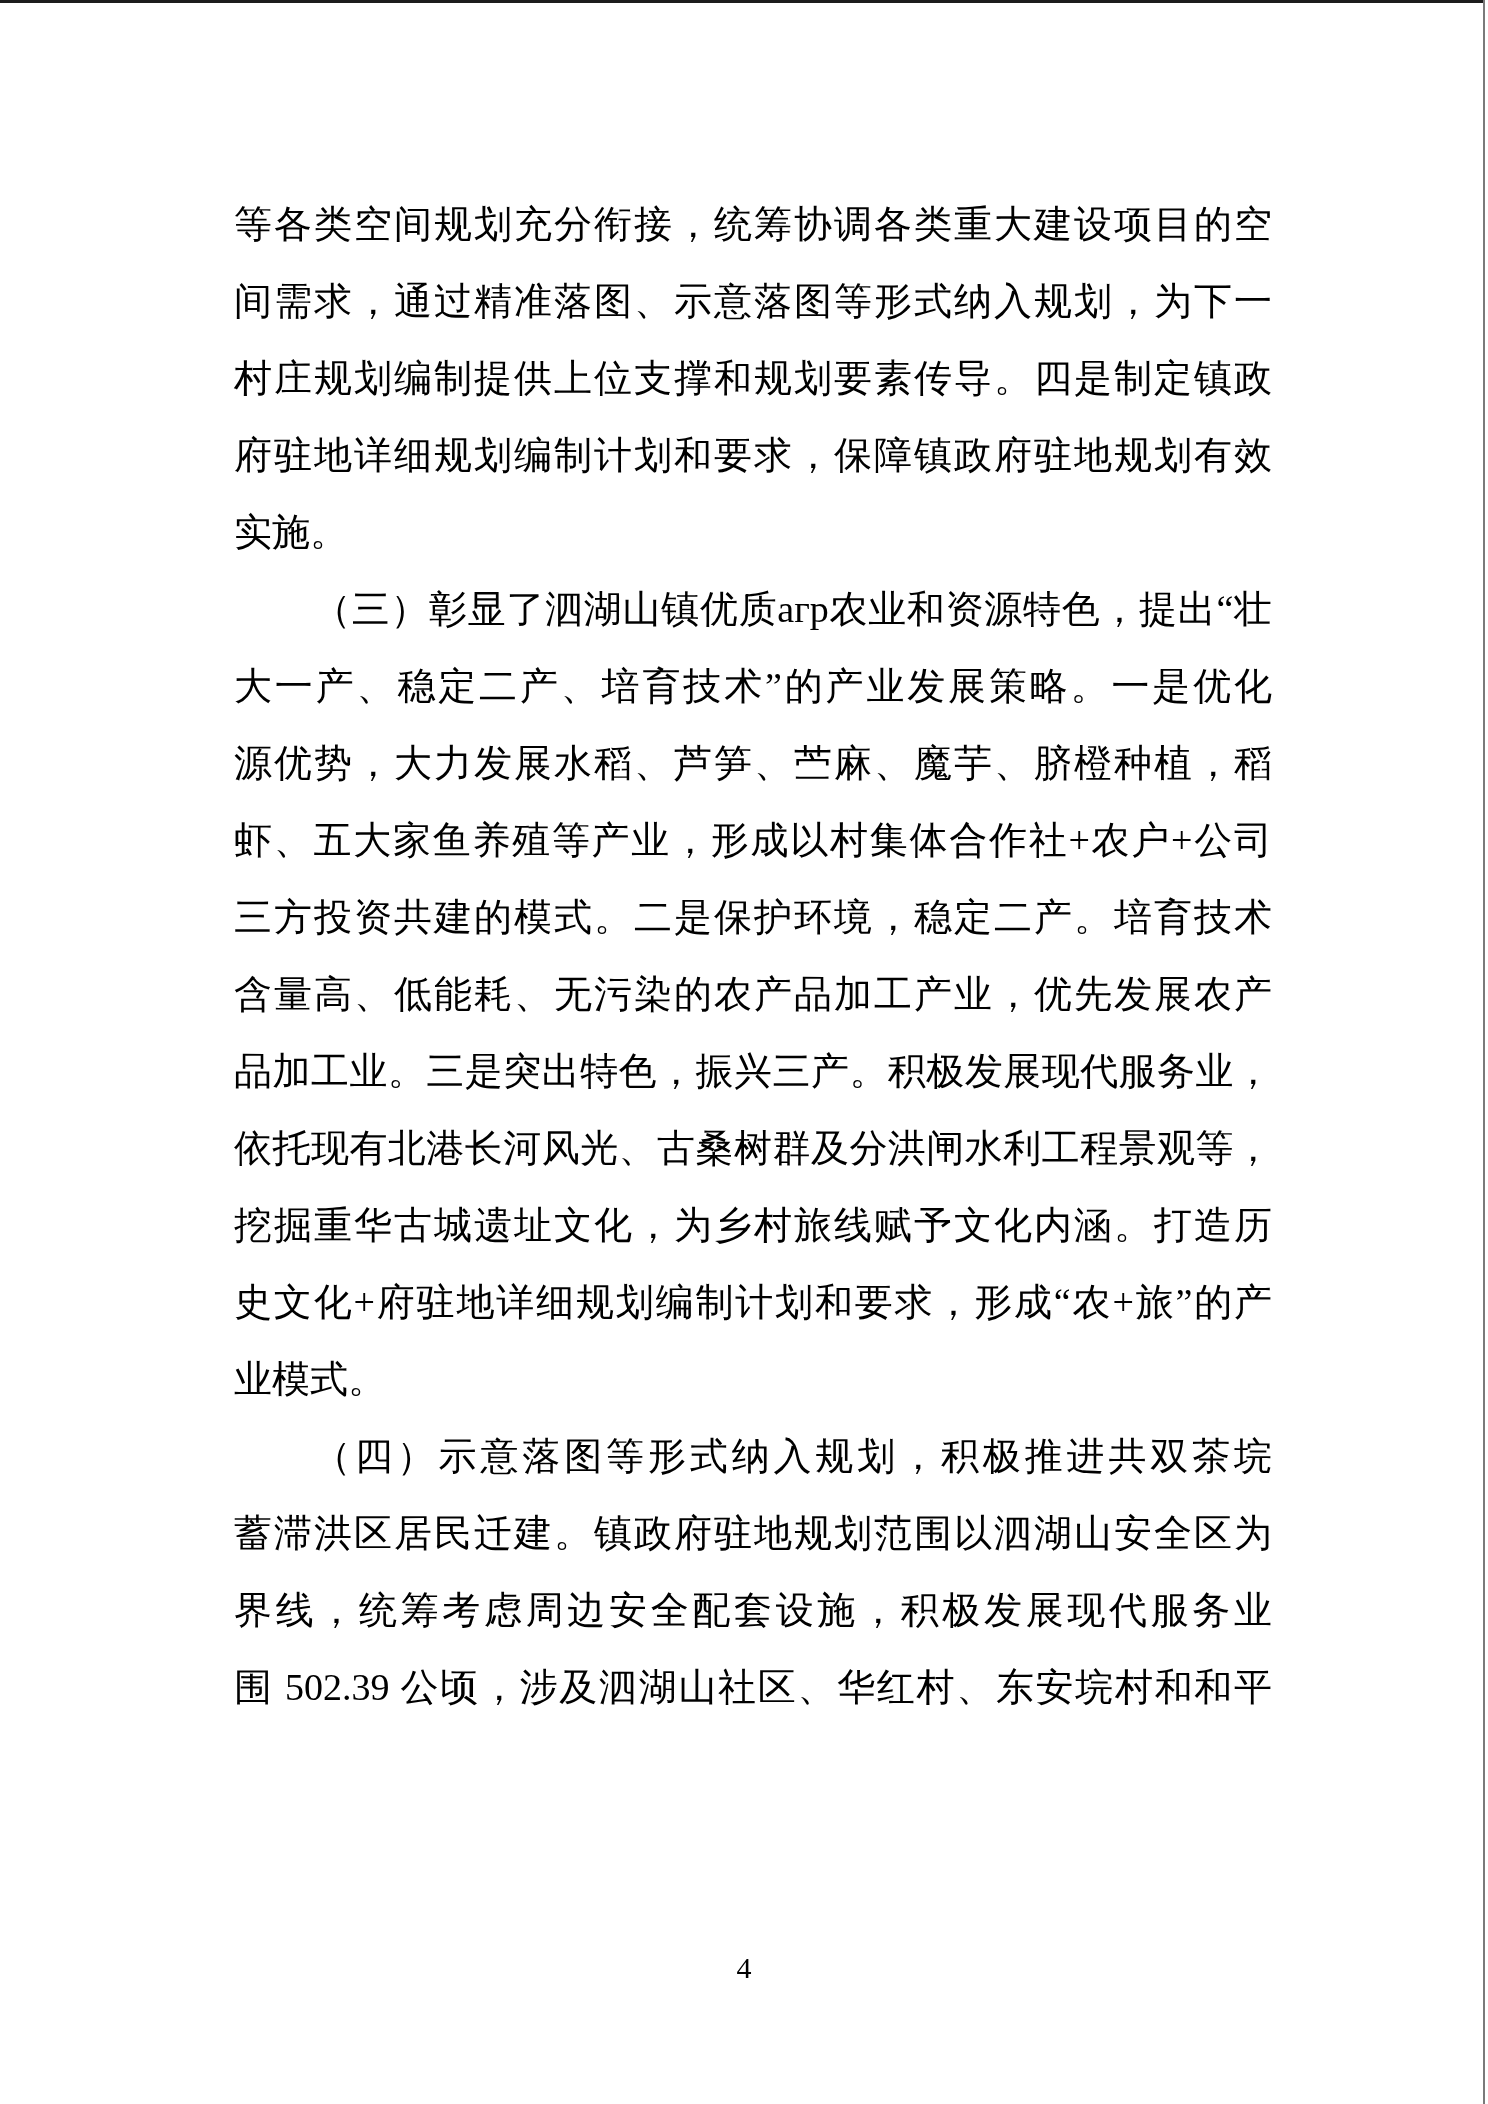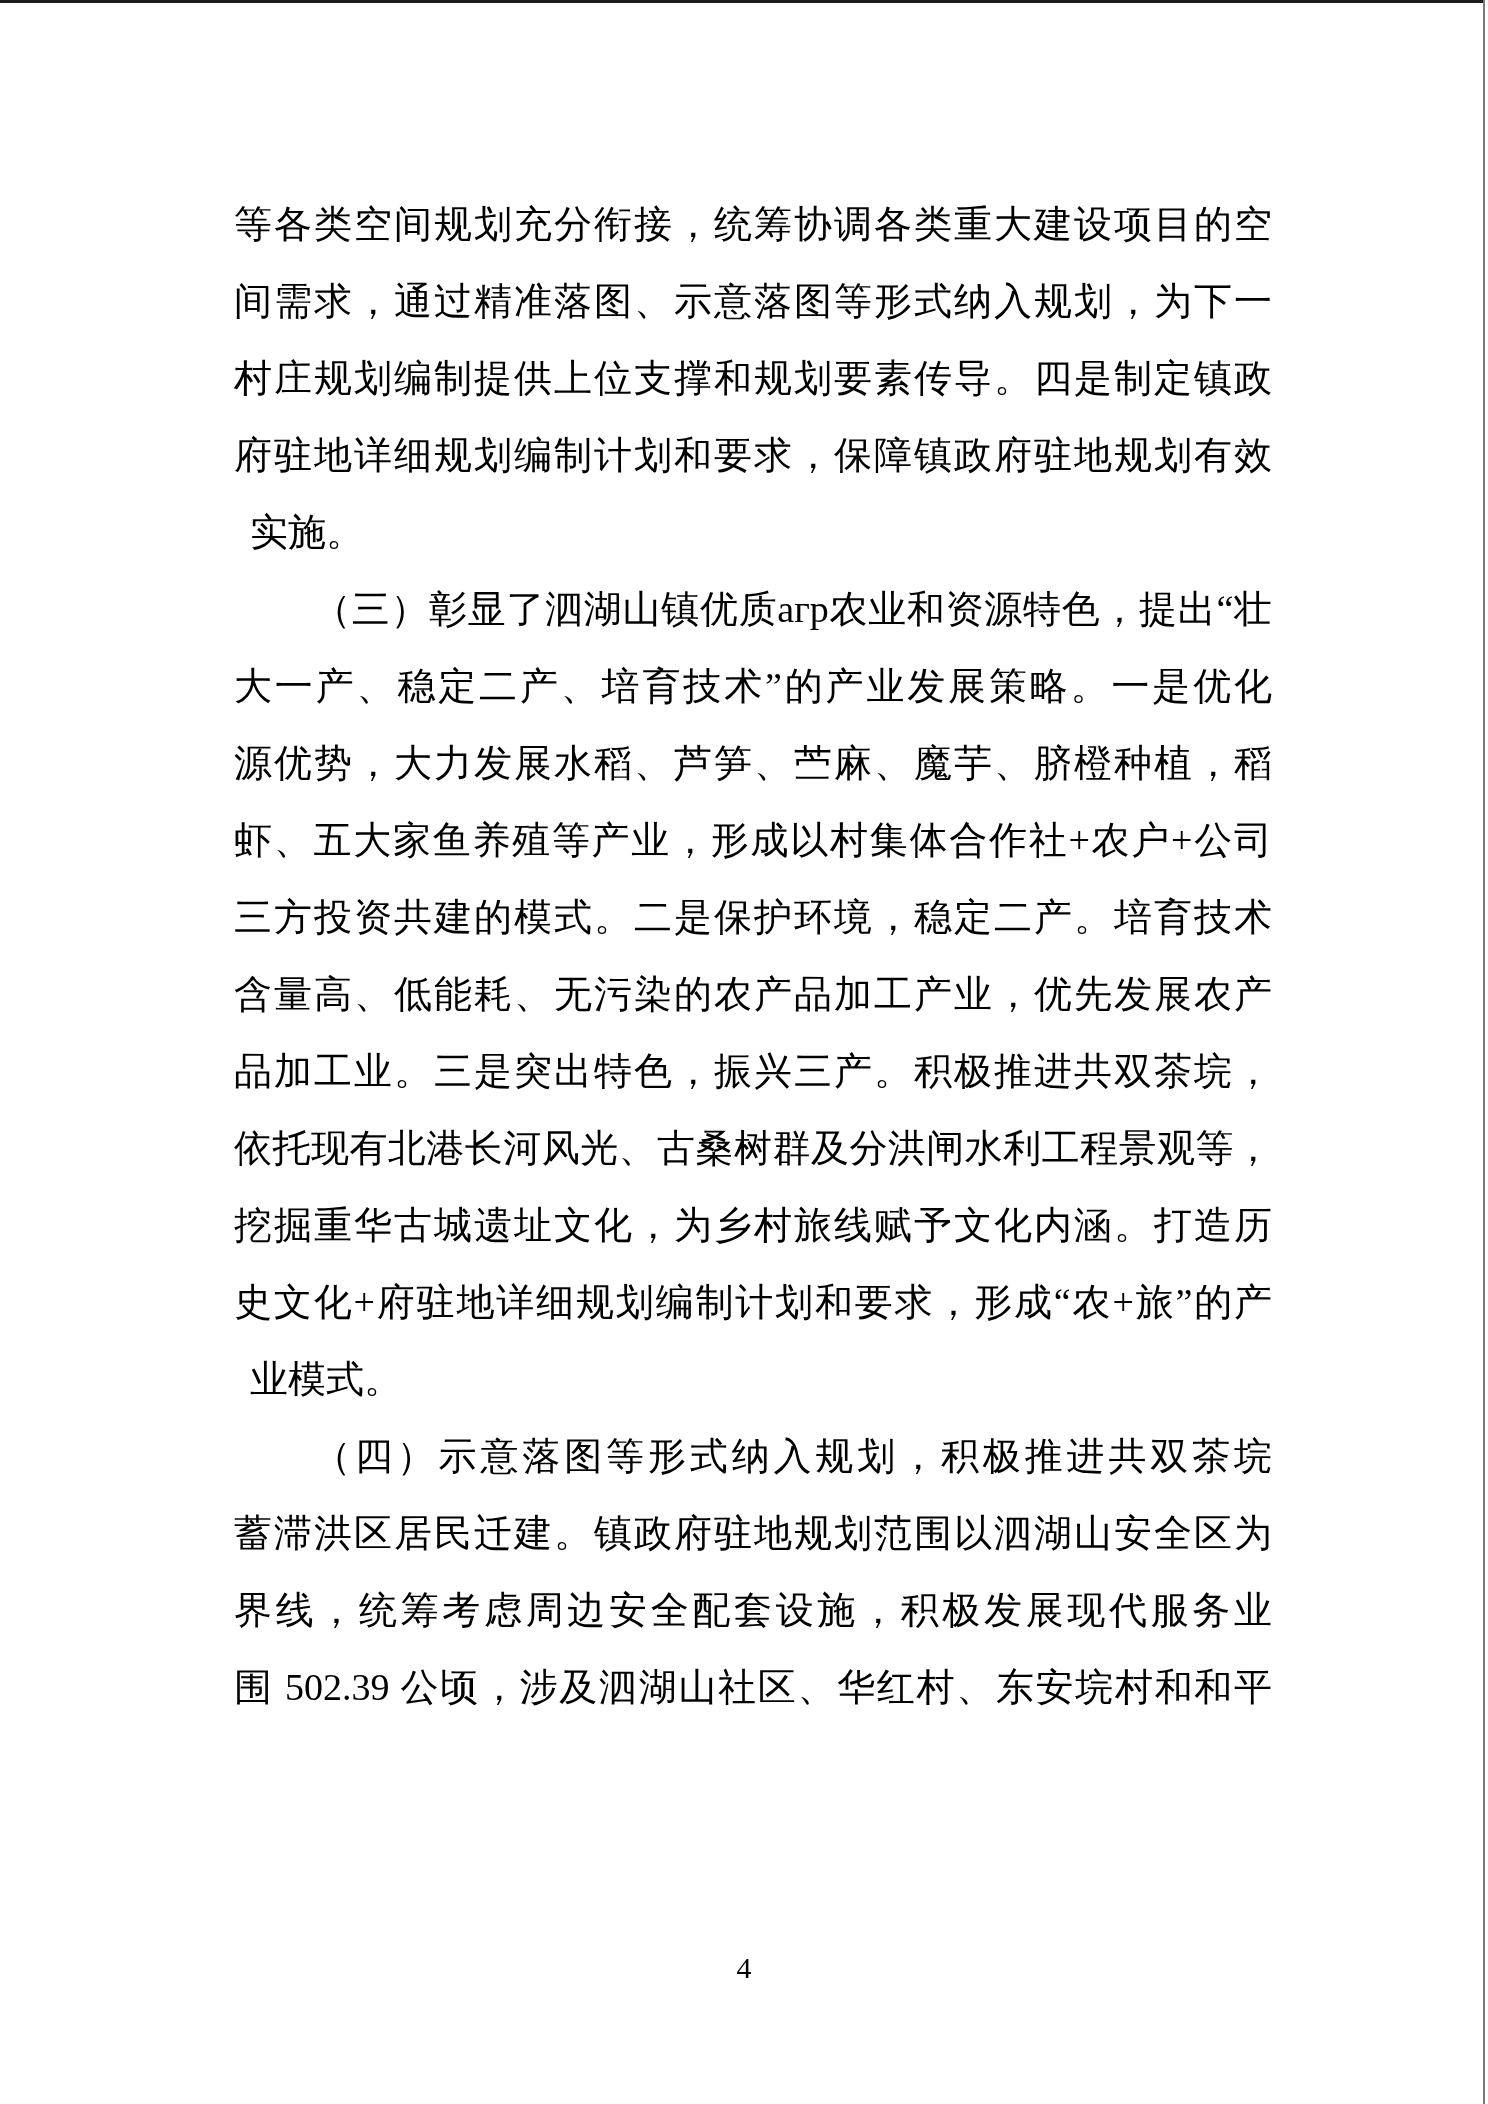--- a/index.html
+++ b/index.html
@@ -40,21 +40,20 @@
     text-align:justify;
     text-align-last:justify;
     letter-spacing:0;
     white-space:normal;
   }
   .line.indent{
     padding-left:79px;
   }
   .line.para-end{
     text-align-last:left;
-    margin-left:16px;
   }
   .page-number{
     position:absolute;
     left:0;right:0;
     top:1948px;
     height:40px;
     line-height:40px;
     text-align:center;
     font-size:30px;
     color:var(--text-color);
@@ -72,21 +71,21 @@
       <div class="line">间需求，通过精准落图、示意落图等形式纳入规划，为下一</div>
       <div class="line">村庄规划编制提供上位支撑和规划要素传导。四是制定镇政</div>
       <div class="line">府驻地详细规划编制计划和要求，保障镇政府驻地规划有效</div>
       <div class="line para-end">实施。</div>
       <div class="line indent">（三）彰显了泗湖山镇优质агр农业和资源特色，提出“壮</div>
       <div class="line">大一产、稳定二产、培育技术”的产业发展策略。一是优化</div>
       <div class="line">源优势，大力发展水稻、芦笋、苎麻、魔芋、脐橙种植，稻</div>
       <div class="line">虾、五大家鱼养殖等产业，形成以村集体合作社+农户+公司</div>
       <div class="line">三方投资共建的模式。二是保护环境，稳定二产。培育技术</div>
       <div class="line">含量高、低能耗、无污染的农产品加工产业，优先发展农产</div>
-      <div class="line">品加工业。三是突出特色，振兴三产。积极推进共双茶垸，</div>
+      <div class="line">品加工业。三是突出特色，振兴三产。积极发展现代服务业，</div>
       <div class="line">依托现有北港长河风光、古桑树群及分洪闸水利工程景观等，</div>
       <div class="line">挖掘重华古城遗址文化，为乡村旅线赋予文化内涵。打造历</div>
       <div class="line">史文化+府驻地详细规划编制计划和要求，形成“农+旅”的产</div>
       <div class="line para-end">业模式。</div>
       <div class="line indent">（四）示意落图等形式纳入规划，积极推进共双茶垸</div>
       <div class="line">蓄滞洪区居民迁建。镇政府驻地规划范围以泗湖山安全区为</div>
       <div class="line">界线，统筹考虑周边安全配套设施，积极发展现代服务业</div>
       <div class="line">围 502.39 公顷，涉及泗湖山社区、华红村、东安垸村和和平</div>
     </main>
   <footer class="page-number">4</footer>

